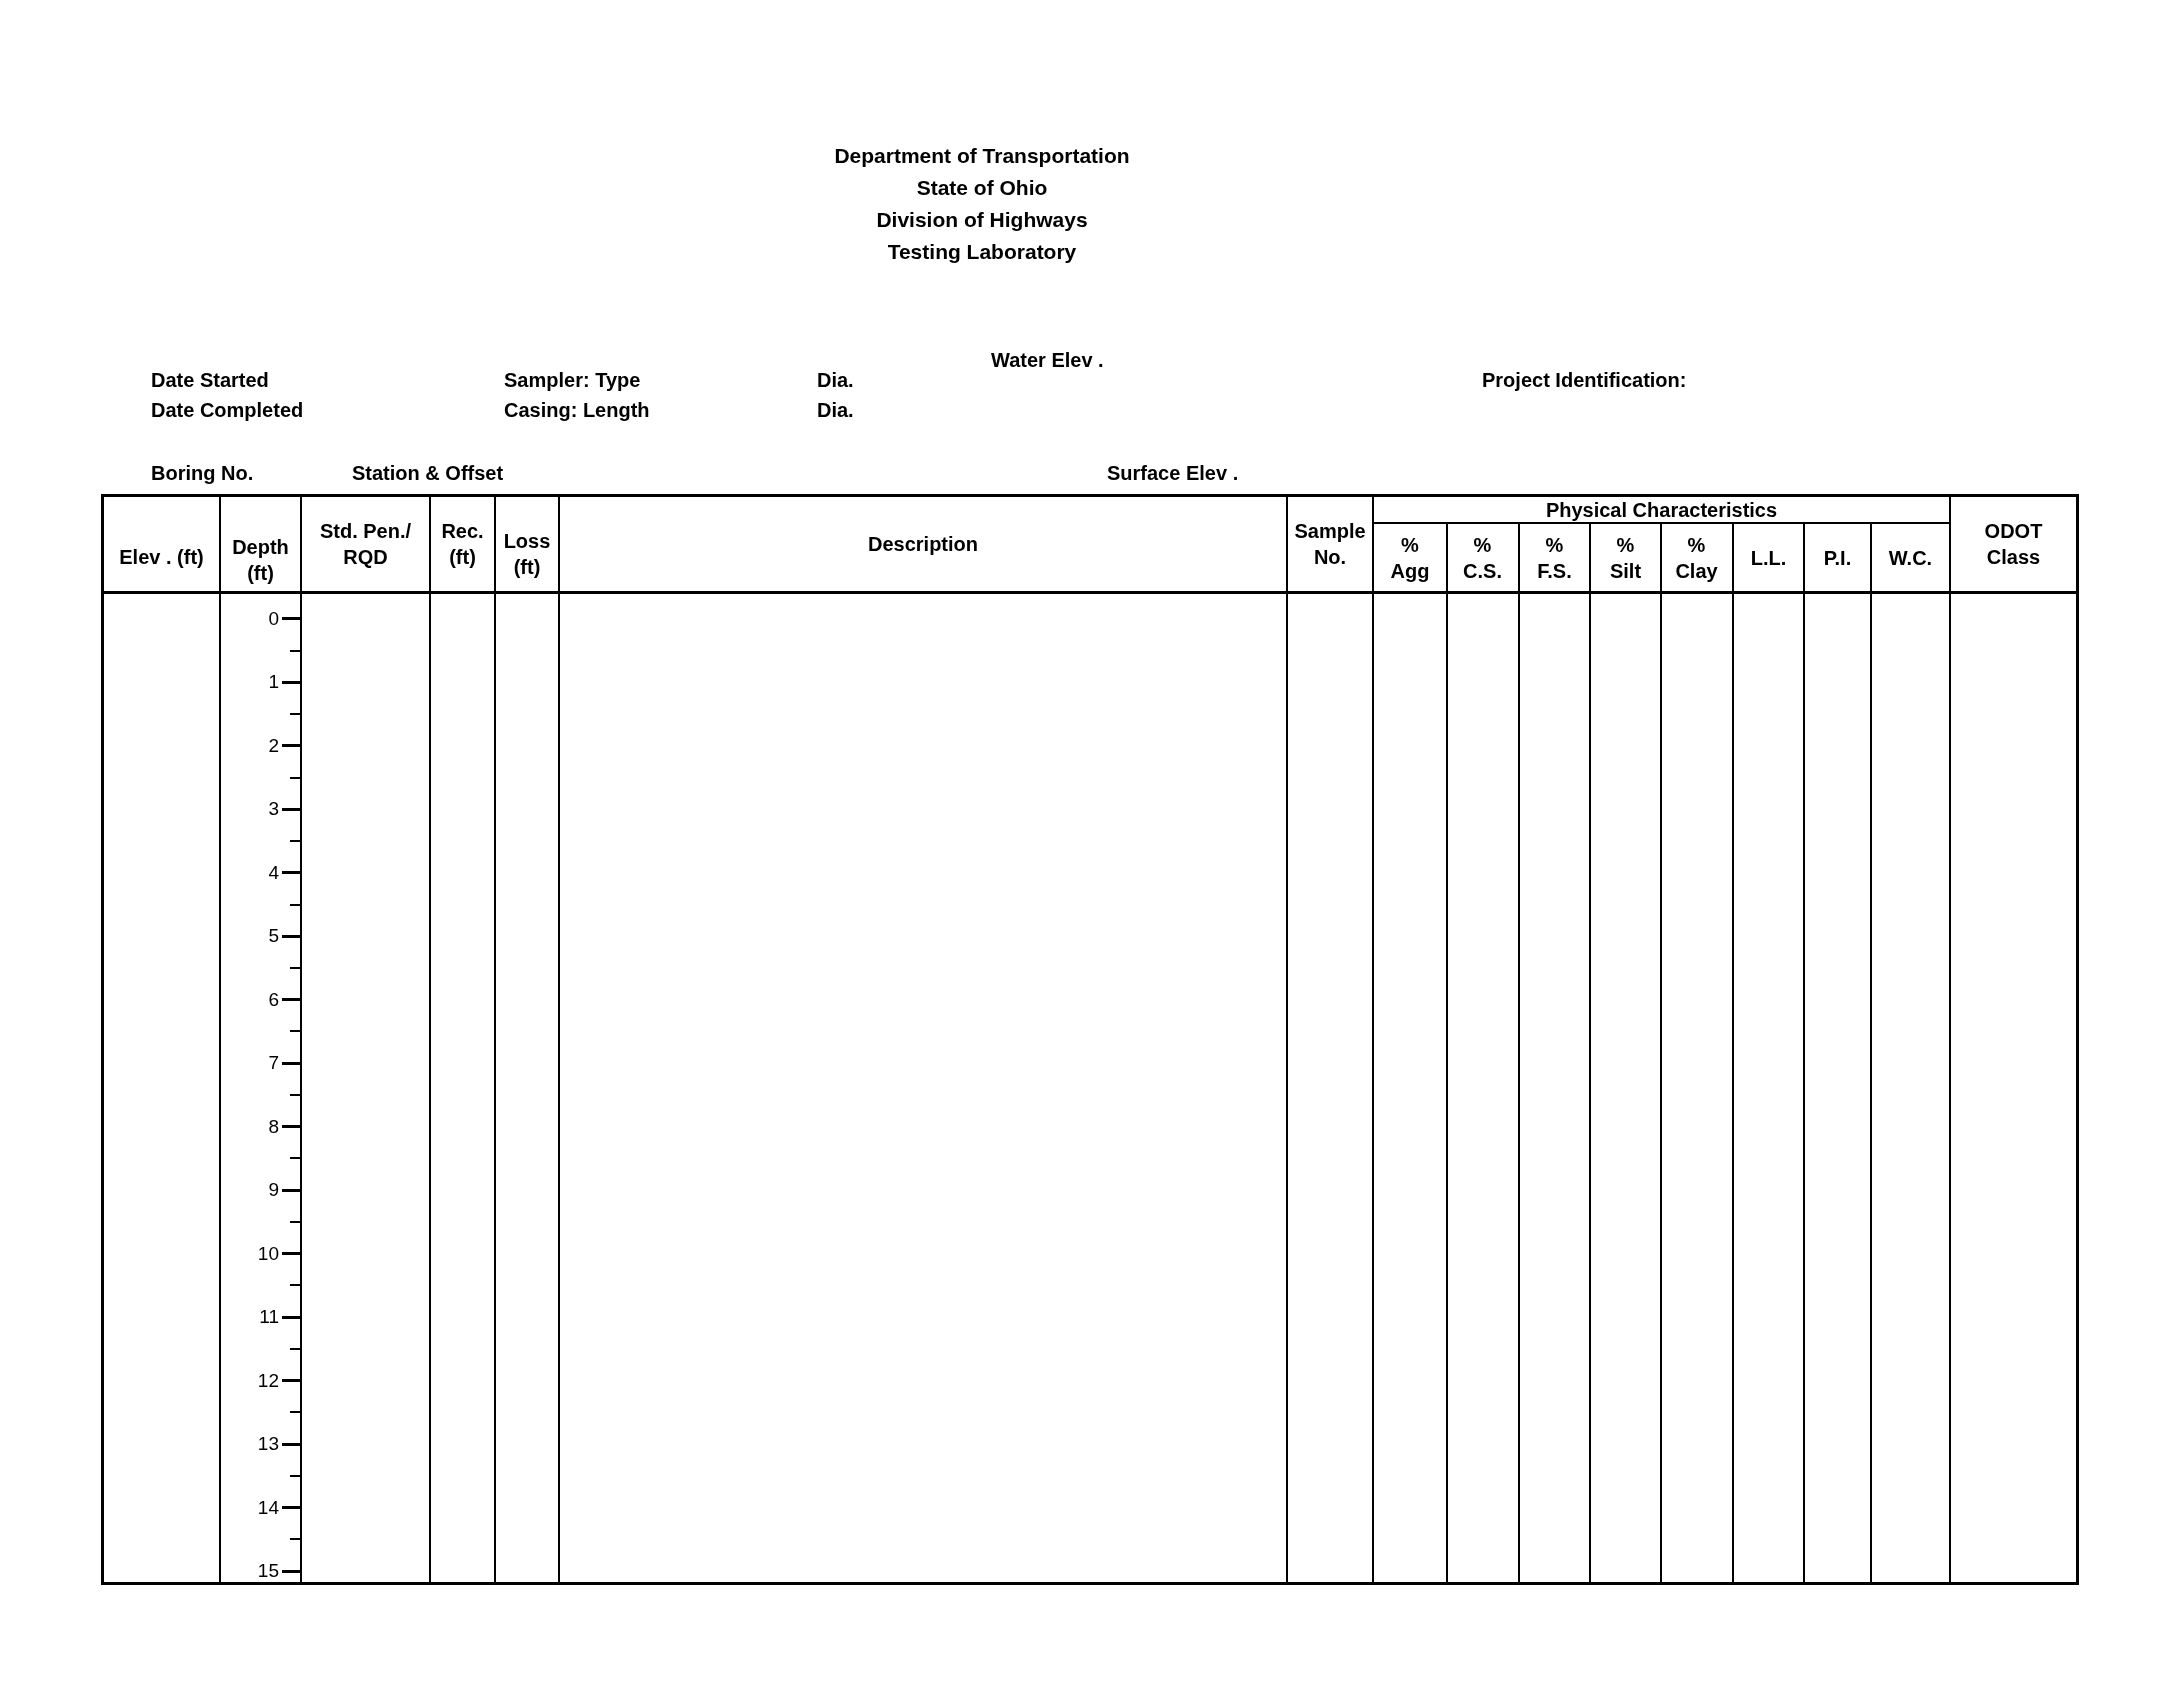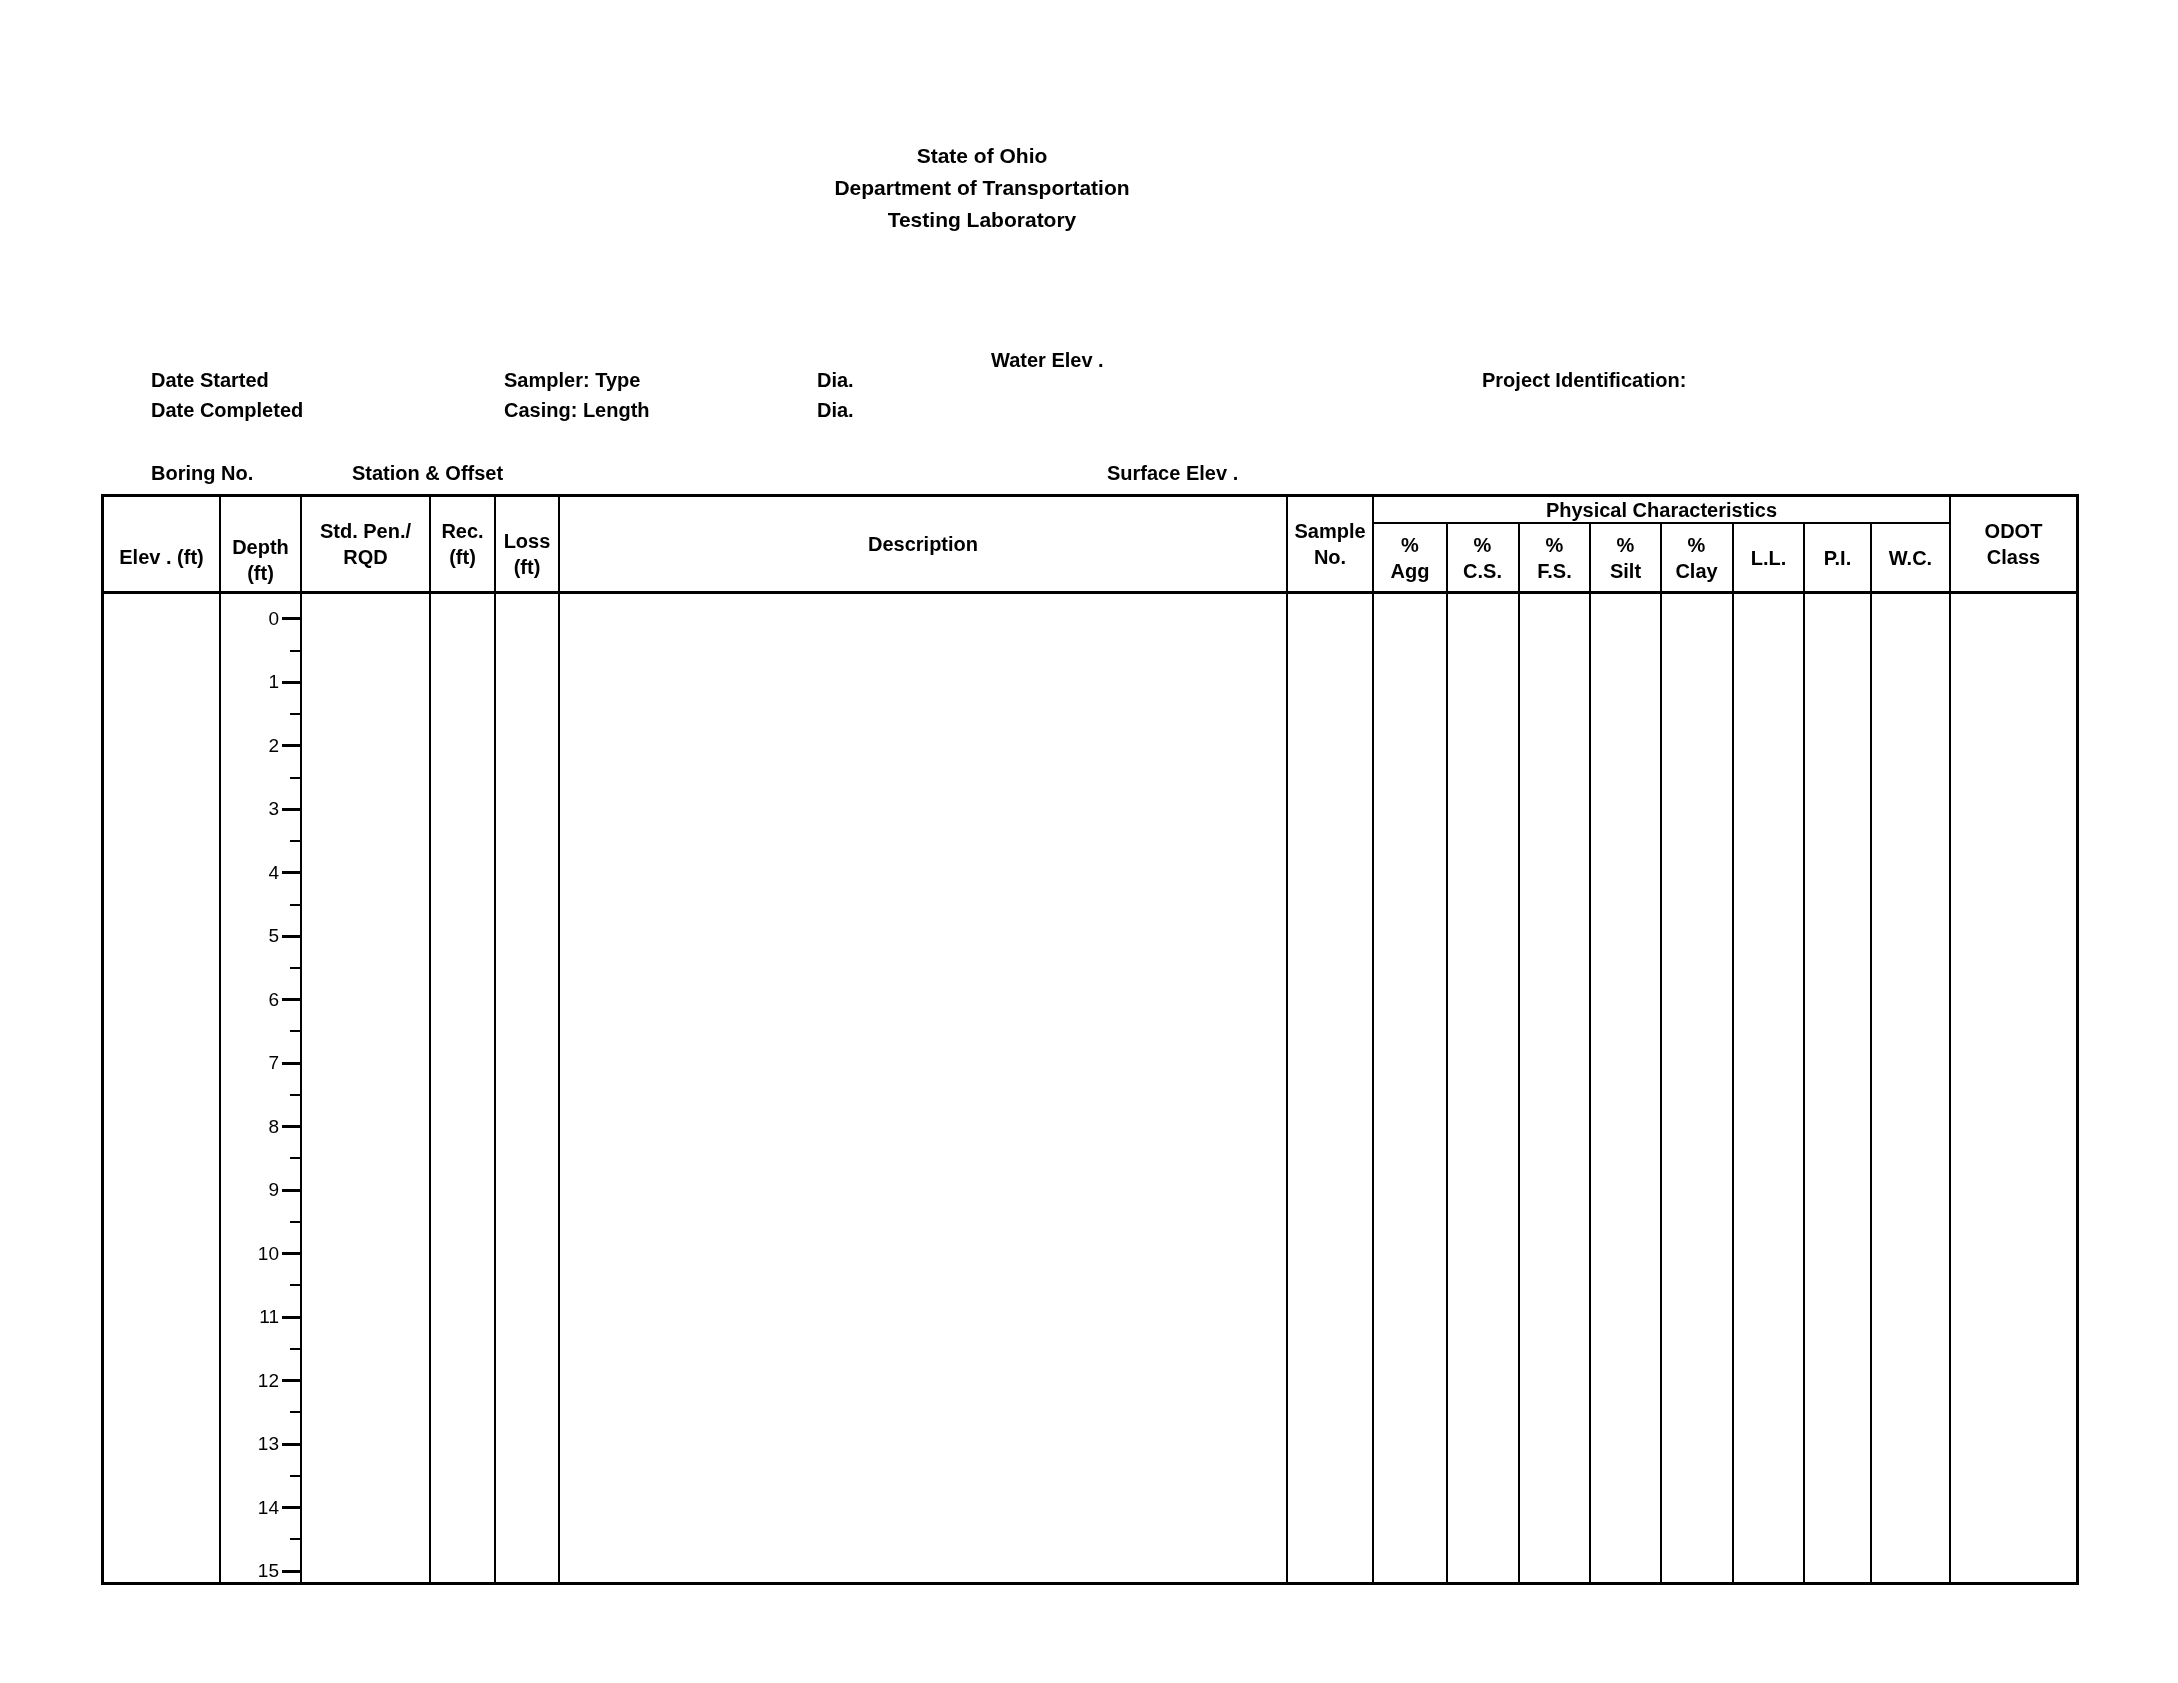--- a/index.html
+++ b/index.html
@@ -38,22 +38,23 @@
   .tick.minor{left:186px;width:12px;height:2px;}
   .depth-label{
     position:absolute;left:116px;width:59px;text-align:right;
     font-size:19px;font-weight:400;line-height:20px;
   }
 </style>
 </head>
 <body>
 
 <div class="title-block">
+  <div>Department of Transportation</div>
   <div>State of Ohio</div>
-  <div>Department of Transportation</div>
+  <div>Division of Highways</div>
   <div>Testing Laboratory</div>
 </div>
 
 <div class="lbl" style="left:151px;top:368px;">Date Started</div>
 <div class="lbl" style="left:504px;top:368px;">Sampler: Type</div>
 <div class="lbl" style="left:817px;top:368px;">Dia.</div>
 <div class="lbl" style="left:991px;top:348px;">Water Elev .</div>
 <div class="lbl" style="left:1482px;top:368px;">Project Identification:</div>
 
 <div class="lbl" style="left:151px;top:398px;">Date Completed</div>

